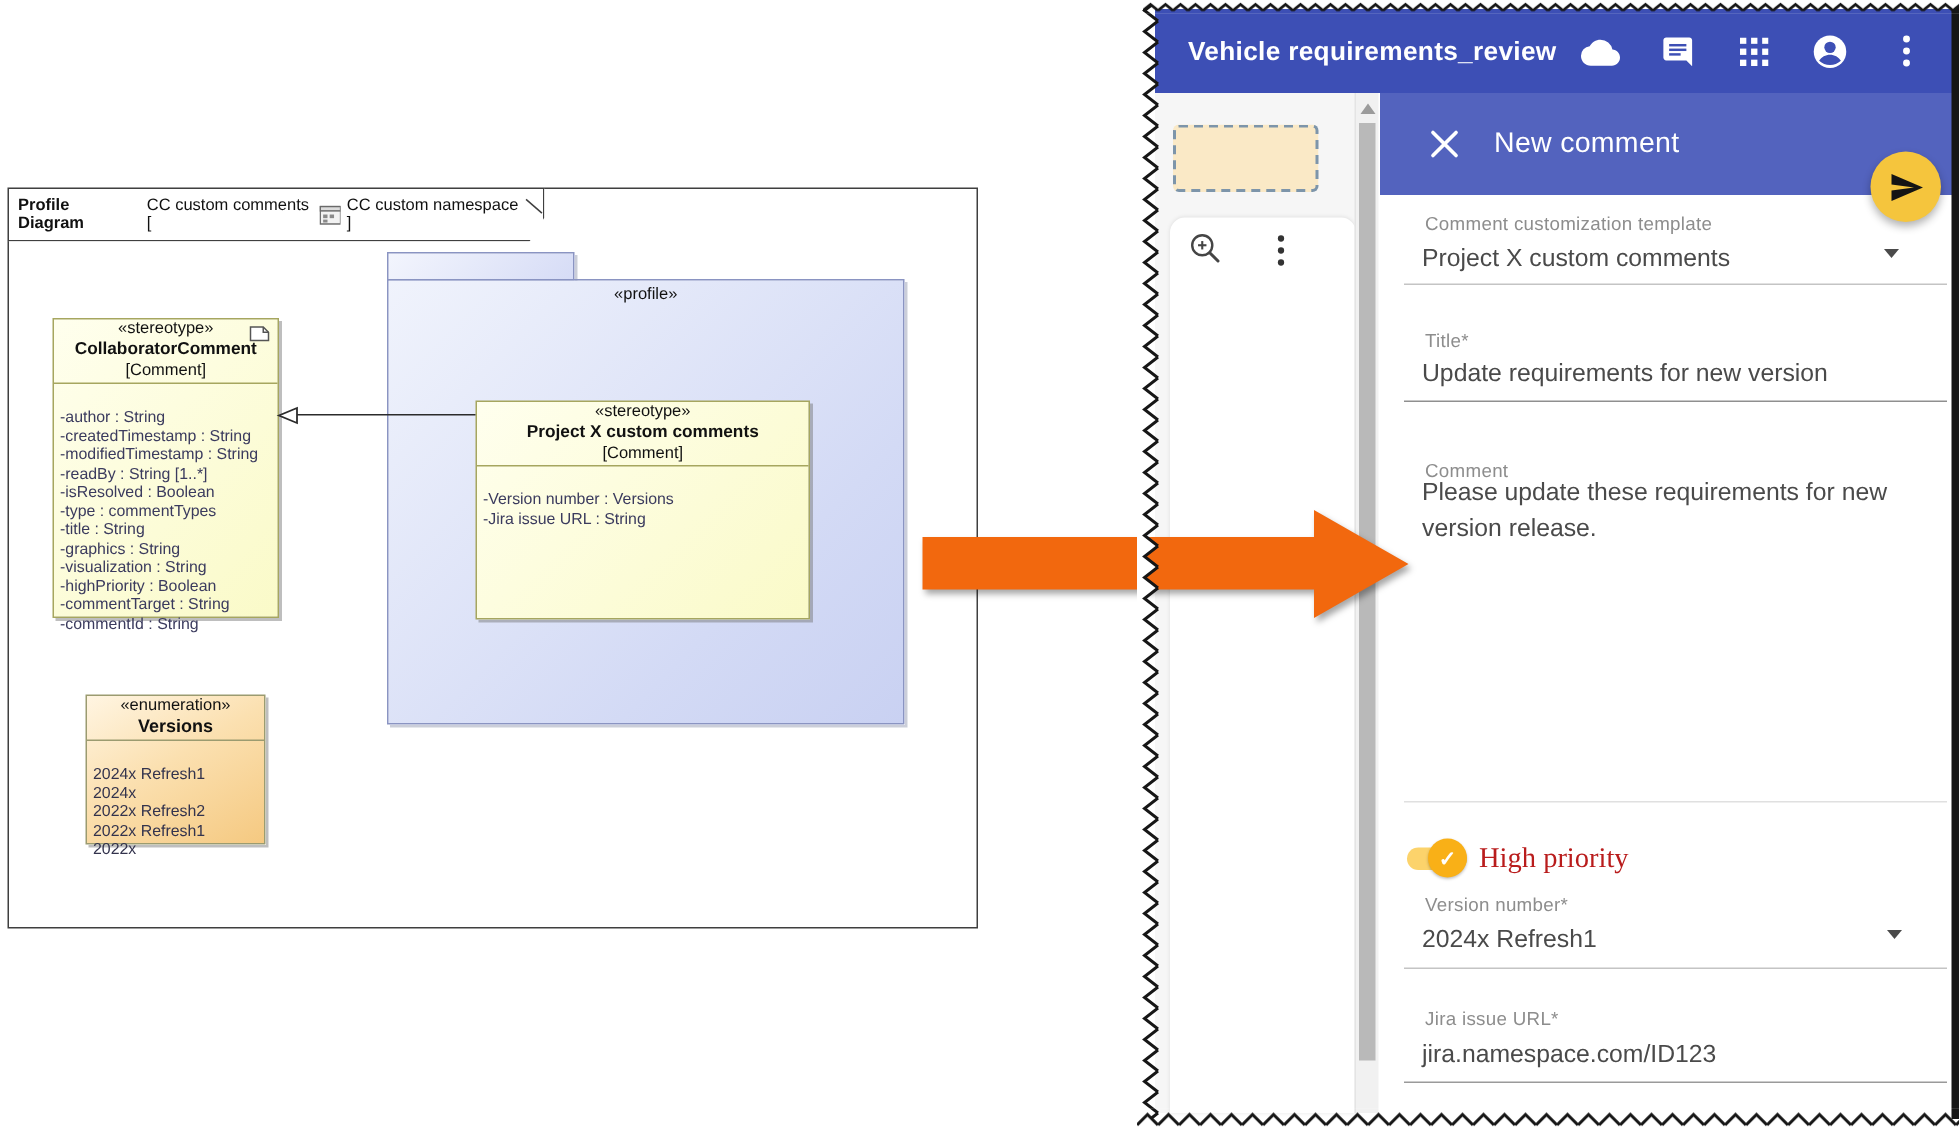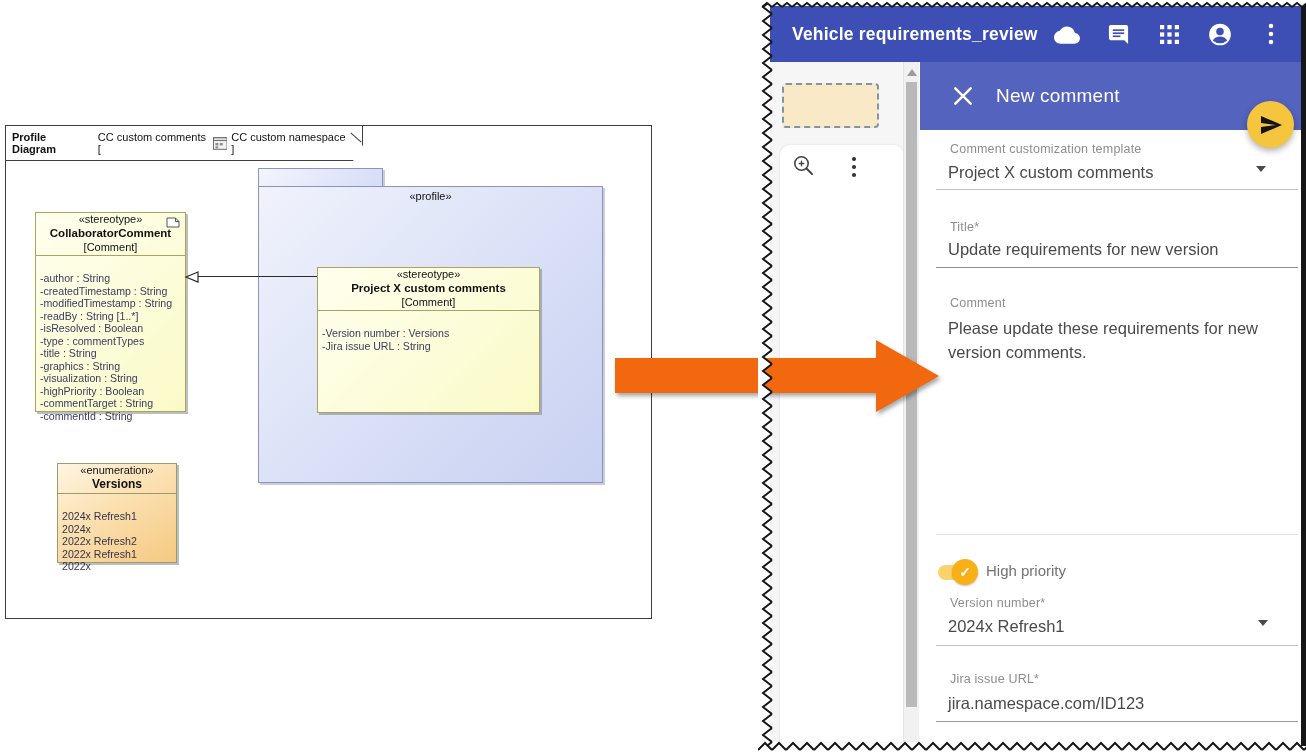--- a/index.html
+++ b/index.html
@@ -71,21 +71,21 @@
   .f-value{position:absolute;font-size:16.5px;color:#4a4a4a;z-index:14;}
   .f-line{position:absolute;left:936px;width:362px;height:1px;z-index:14;}
   .caret{position:absolute;width:0;height:0;border-left:5.5px solid transparent;border-right:5.5px solid transparent;
          border-top:6.5px solid #4a4a4a;z-index:15;}
 
   .toggle{position:absolute;left:938px;top:562px;z-index:15;cursor:pointer;}
   .toggle-track{position:absolute;left:0;top:3px;width:40px;height:15px;border-radius:8px;background:#fcd36b;}
   .toggle-knob{position:absolute;left:14px;top:-3px;width:26px;height:26px;border-radius:50%;background:#f9b017;
                color:#fff;font-size:14px;font-weight:bold;display:flex;align-items:center;justify-content:center;
                box-shadow:0 1px 2px rgba(0,0,0,.25);}
-  .toggle-label{position:absolute;left:986px;top:562px;font-size:15px;color:#737373;z-index:15;}
+  .toggle-label{position:absolute;left:986px;top:562px;font-size:19px;color:#b91c1c;z-index:15;font-family:Liberation Serif, serif;}
 
   .comment-text{width:336px;line-height:24px;}
 
   
   .edge{position:absolute;z-index:60;pointer-events:none;}
   .right-edge{position:absolute;left:1301px;top:3px;width:5px;height:743px;background:#161616;z-index:59;}
 </style>
 </head>
 <body>
 
@@ -252,22 +252,22 @@
 
   <div class="f-label" style="left:950px;top:142px;">Comment customization template</div>
   <div class="f-value" style="left:948px;top:163px;">Project X custom comments</div>
   <div class="caret" style="left:1256px;top:166px;"></div>
   <div class="f-line" style="top:189px;background:#c4c4c4;"></div>
 
   <div class="f-label" style="left:950px;top:220px;">Title*</div>
   <div class="f-value" style="left:948px;top:240px;">Update requirements for new version</div>
   <div class="f-line" style="top:267px;background:#8f8f8f;"></div>
 
-  <div class="f-label" style="left:950px;top:296px;">Comment</div>
-  <div class="f-value comment-text" style="left:948px;top:316px;">Please update these requirements for new version comments.</div>
+  <div class="f-label" style="left:950px;top:307px;">Comment</div>
+  <div class="f-value comment-text" style="left:948px;top:316px;">Please update these requirements for new version release.</div>
 
   <div class="f-line" style="top:534px;background:#e0e0e0;"></div>
 
   <div class="toggle">
     <div class="toggle-track"></div>
     <div class="toggle-knob">✓</div>
   </div>
   <div class="toggle-label">High priority</div>
 
   <div class="f-label" style="left:950px;top:596px;">Version number*</div>

